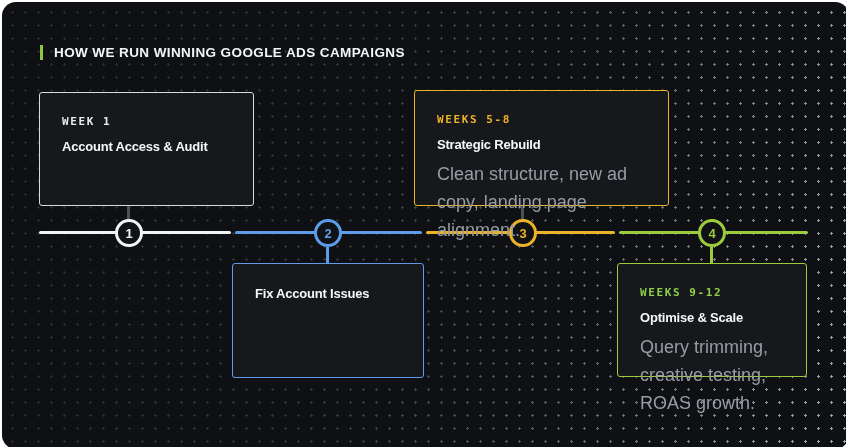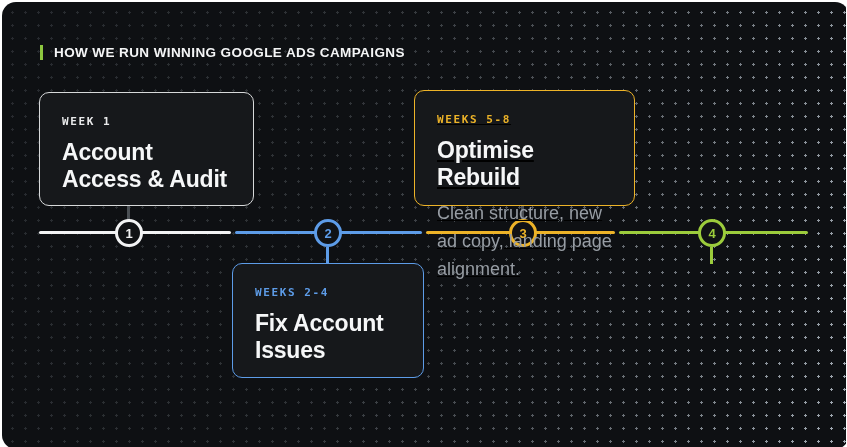--- a/index.html
+++ b/index.html
@@ -58,43 +58,43 @@
   }
   .node-1 { left: 113px; border: 3px solid #f2f3f4; color: #f2f3f4; }
   .node-2 { left: 312px; border: 3px solid #5d9ce8; color: #5d9ce8; }
   .node-3 { left: 507px; border: 3px solid #edb328; color: #edb328; }
   .node-4 { left: 696px; border: 3px solid #9ccc3c; color: #9ccc3c; }
 
   
   .card {
     position: absolute;
     background: #16181b;
-    border-radius: 10px;
+    border-radius: 3px;
     padding: 21px 20px 18px 21px;
   }
   .card-1 { left: 37px;  top: 90px;  width: 215px; height: 114px; border: 1.5px solid #d7d9da; }
   .card-2 { left: 230px; top: 261px; width: 192px; height: 115px; border: 1.5px solid #5d9ce8; }
-  .card-3 { left: 412px; top: 88px;  width: 221px; height: 116px; border: 1.5px solid #edb328; text-decoration: underline; }
+  .card-3 { left: 412px; top: 88px;  width: 255px; height: 116px; border: 1.5px solid #edb328; }
   .card-4 { left: 615px; top: 261px; width: 190px; height: 114px; border: 1.5px solid #9ccc3c; }
 
   .week {
     font-family: "DejaVu Sans Mono", monospace;
     font-size: 11px;
     font-weight: 700;
     letter-spacing: 1.6px;
     margin-bottom: 9px;
   }
   .week-1 { color: #e9eaeb; }
   .week-2 { color: #5d9ce8; }
   .week-3 { color: #edb328; }
   .week-4 { color: #8fd046; }
 
   .card-heading {
     color: #f6f7f8;
-    font-size: 23px;
+    font-size: 13px;
     font-weight: 700;
     letter-spacing: -0.2px;
     margin-bottom: 7px;
   }
   .card-body {
     color: #979da4;
     font-size: 18px;
     line-height: 1.55;
   }
 </style>
@@ -131,23 +131,27 @@
   <div class="node node-4">
     <span>4</span>
   </div>
 
   <div class="card card-1">
     <div class="week week-1">WEEK 1</div>
     <div class="card-heading">Account Access &amp; Audit</div>
   </div>
 
   <div class="card card-2">
-    <div class="week week-2">WEEKS 2-4</div>
     <div class="card-heading">Fix Account Issues</div>
   </div>
 
   <div class="card card-3">
     <div class="week week-3">WEEKS 5-8</div>
-    <div class="card-heading">Optimise Rebuild</div>
+    <div class="card-heading">Strategic Rebuild</div>
     <div class="card-body">Clean structure, new ad copy, landing page alignment.</div>
   </div>
 
+  <div class="card card-4">
+    <div class="week week-4">WEEKS 9-12</div>
+    <div class="card-heading">Optimise &amp; Scale</div>
+    <div class="card-body">Query trimming, creative testing, ROAS growth.</div>
+  </div>
 </div>
 
 </body></html>

